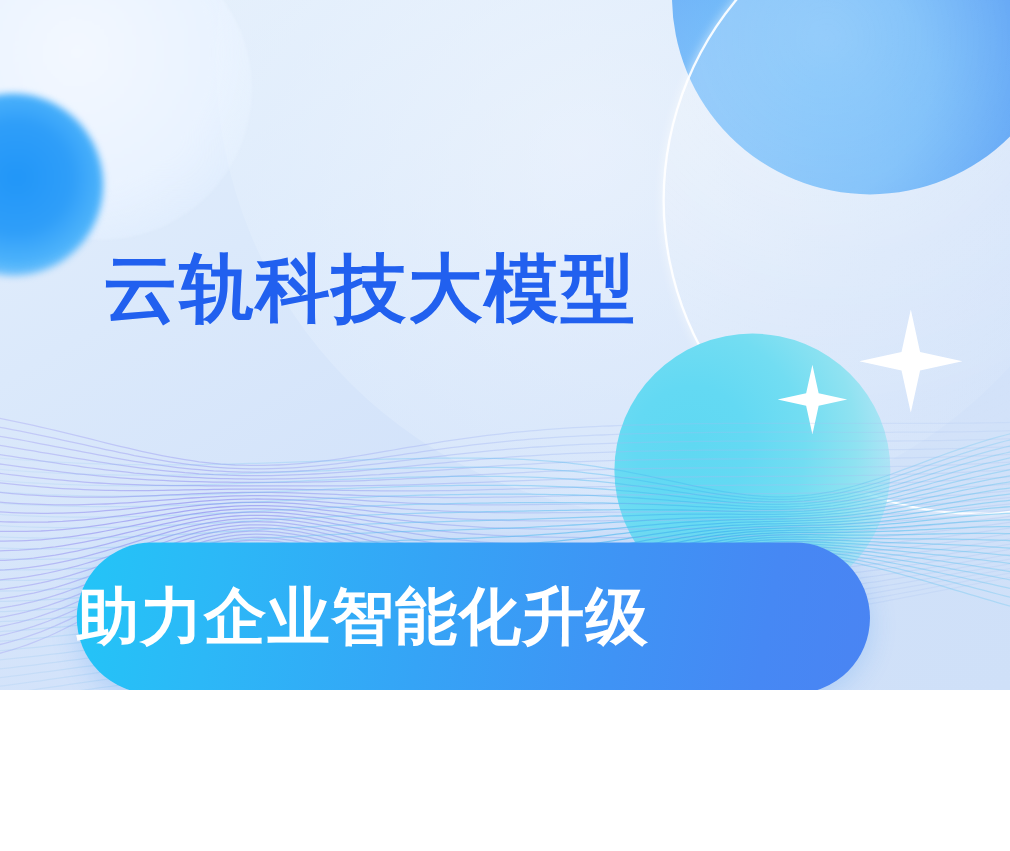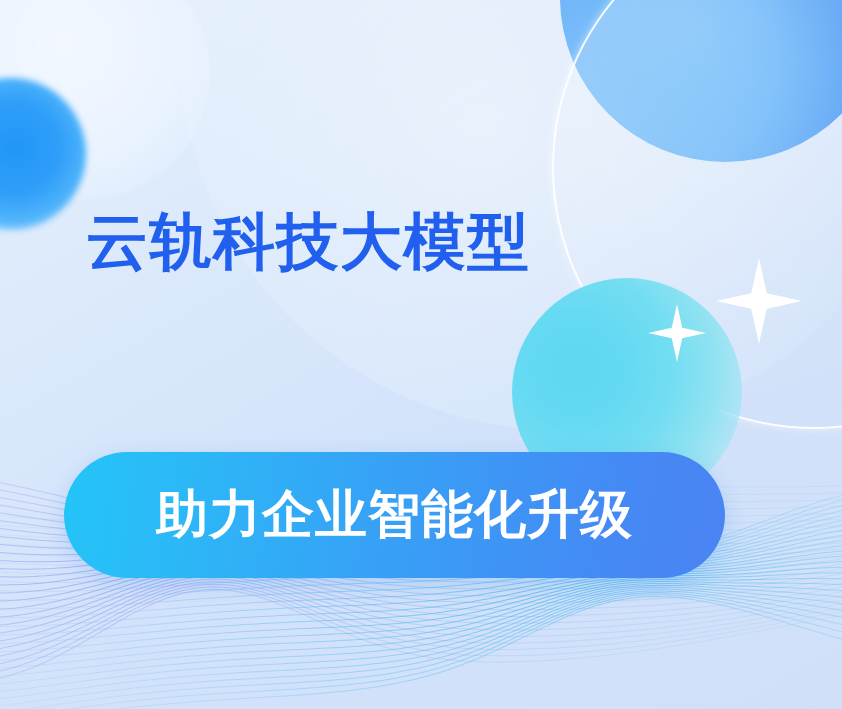--- a/index.html
+++ b/index.html
@@ -3,21 +3,21 @@
 <meta charset="utf-8">
 <style>
   html, body {
     margin: 0;
     padding: 0;
     background: #ffffff;
   }
   #poster {
     position: relative;
     width: 842px;
-    height: 709px;
+    height: 575px;
     overflow: hidden;
     font-family: "Liberation Sans", "DejaVu Sans", sans-serif;
     background: linear-gradient(150deg, #e6f0fb 0%, #dbe9fb 30%, #d2e2fa 60%, #cfe0f8 100%);
   }
 
   
   .bg-layer {
     position: absolute;
     inset: 0;
     overflow: hidden;
@@ -136,21 +136,20 @@
   .cta-pill {
     position: absolute;
     left: 64px;
     top: 452px;
     width: 661px;
     height: 126px;
     border-radius: 63px;
     background: linear-gradient(100deg, #23c5f7 0%, #2cb8f7 18%, #35a4f6 44%, #3f93f5 68%, #4688f4 86%, #4a84f3 100%);
     display: flex;
     align-items: center;
-    justify-content: center;
     box-shadow: 0 6px 22px rgba(52,140,240,0.22);
   }
   .cta-text {
     color: #ffffff;
     font-size: 52px;
     font-weight: 700;
     letter-spacing: 1px;
     white-space: nowrap;
   }
 </style>

